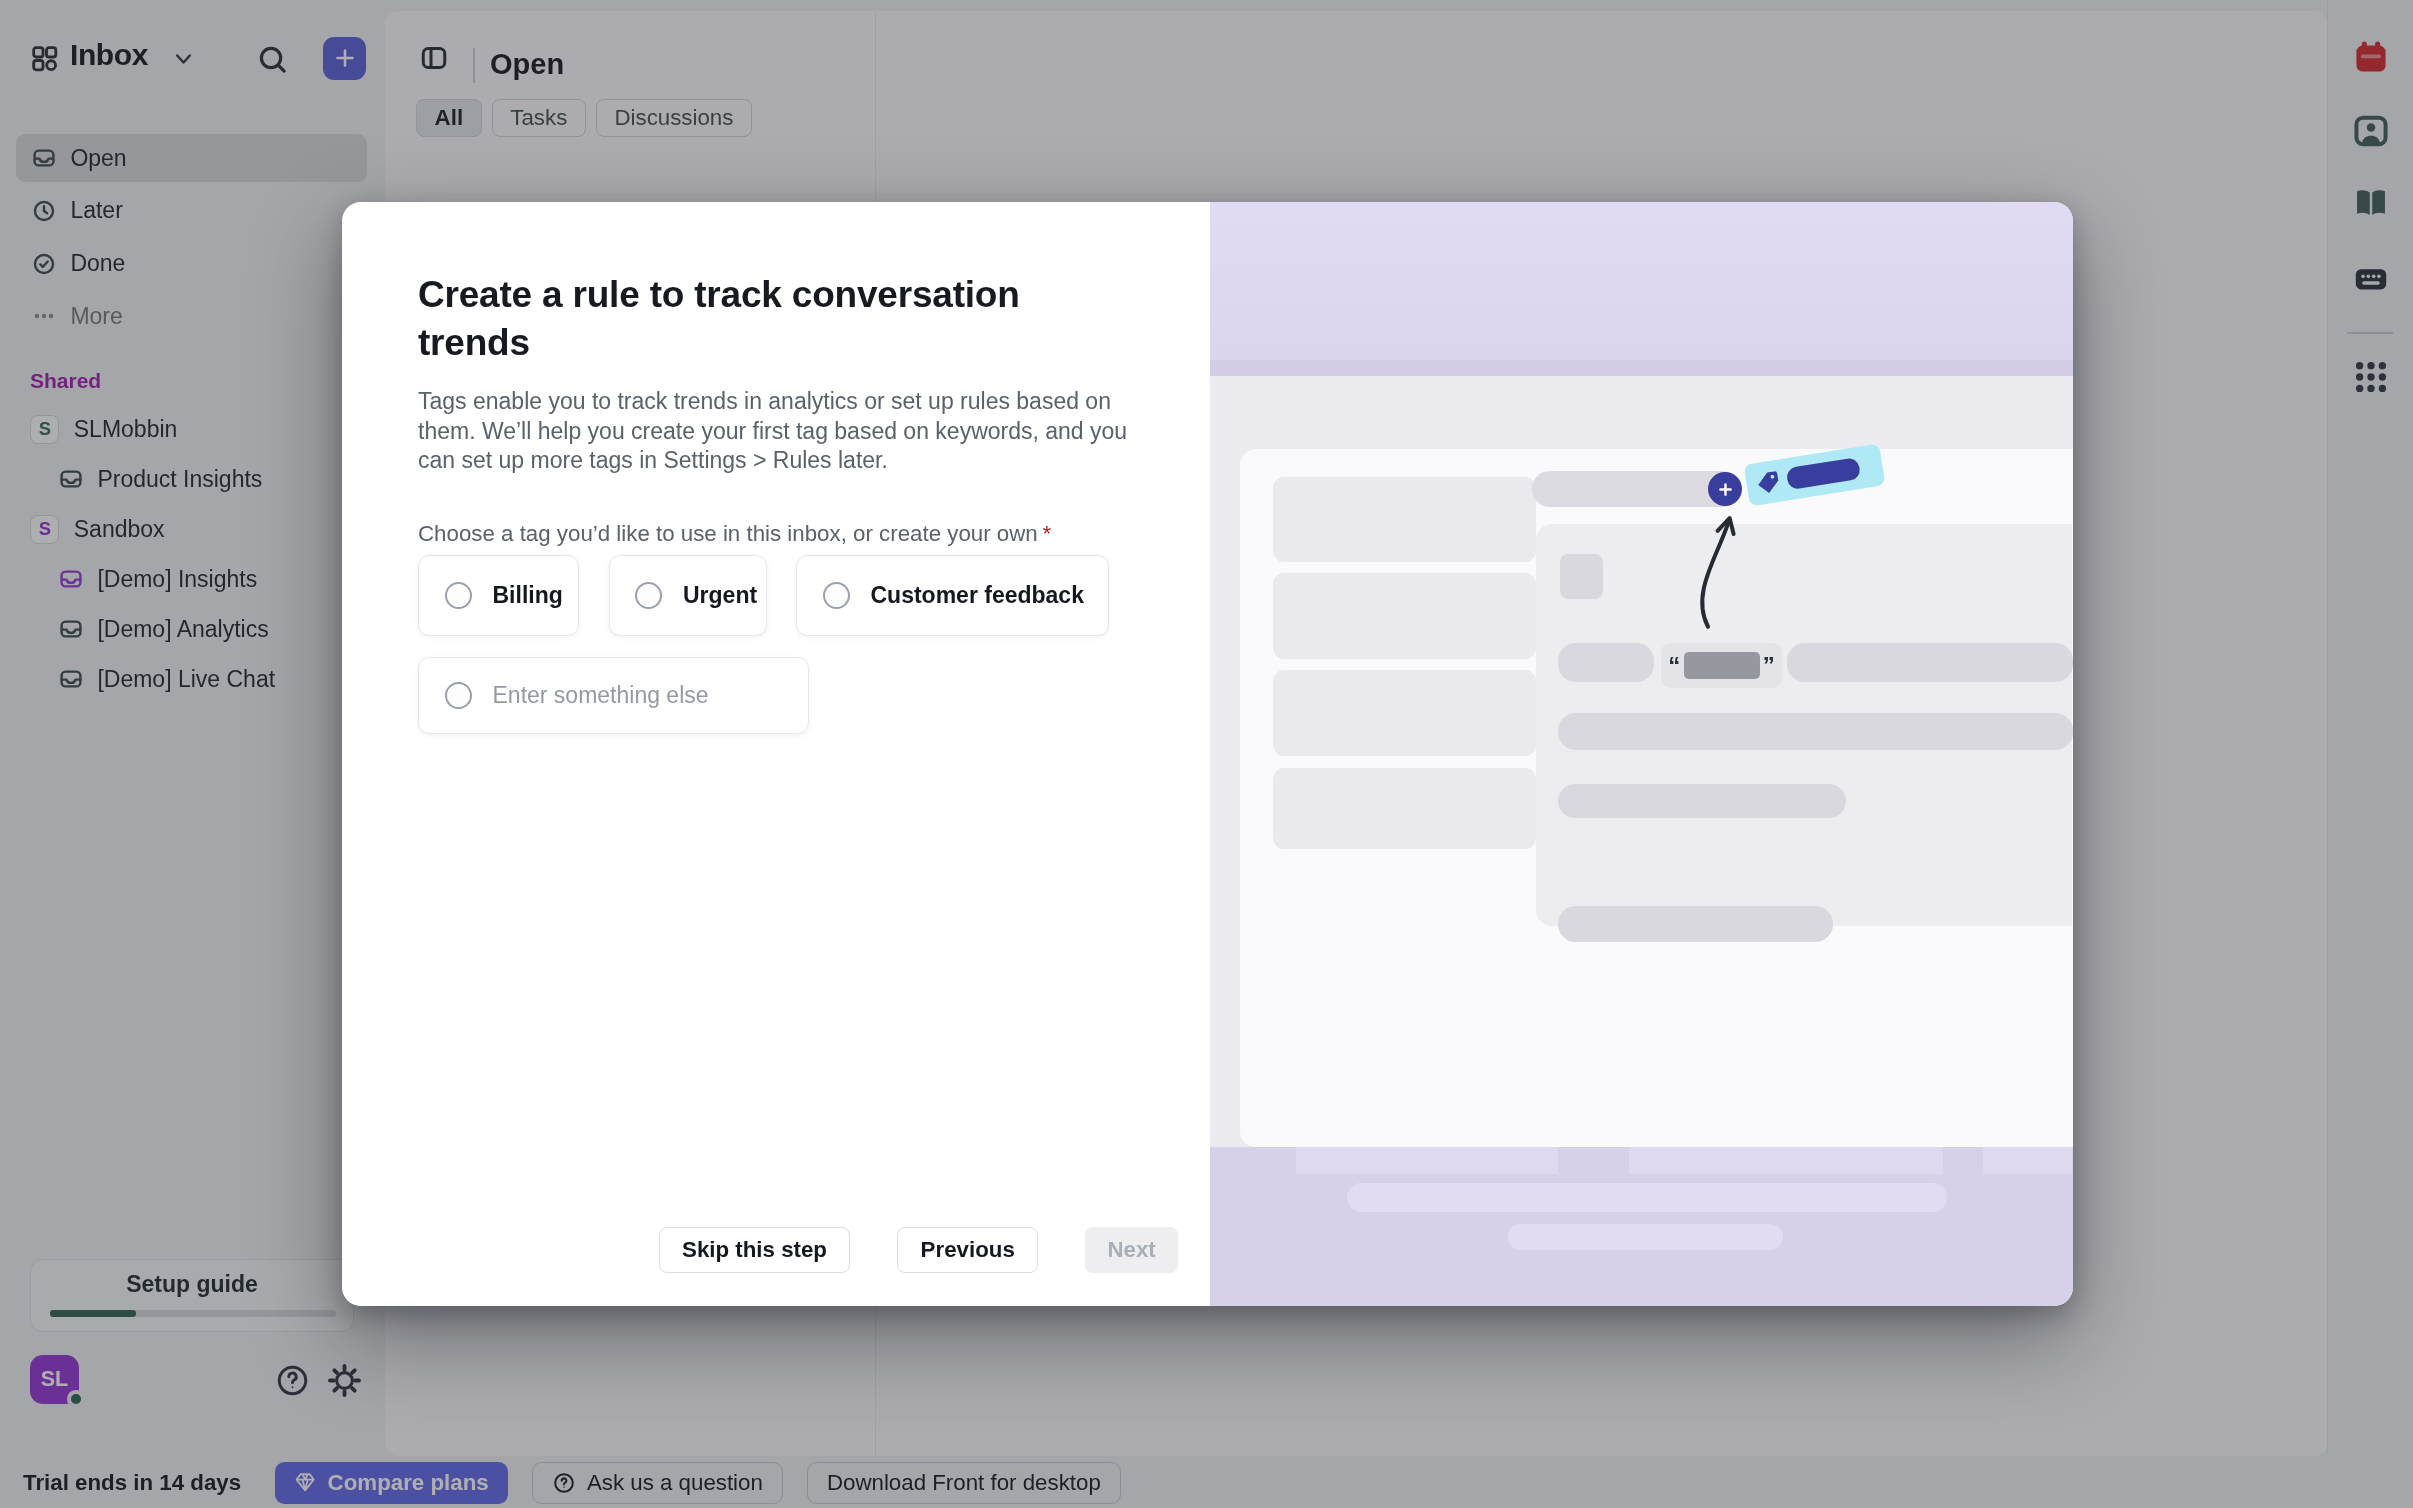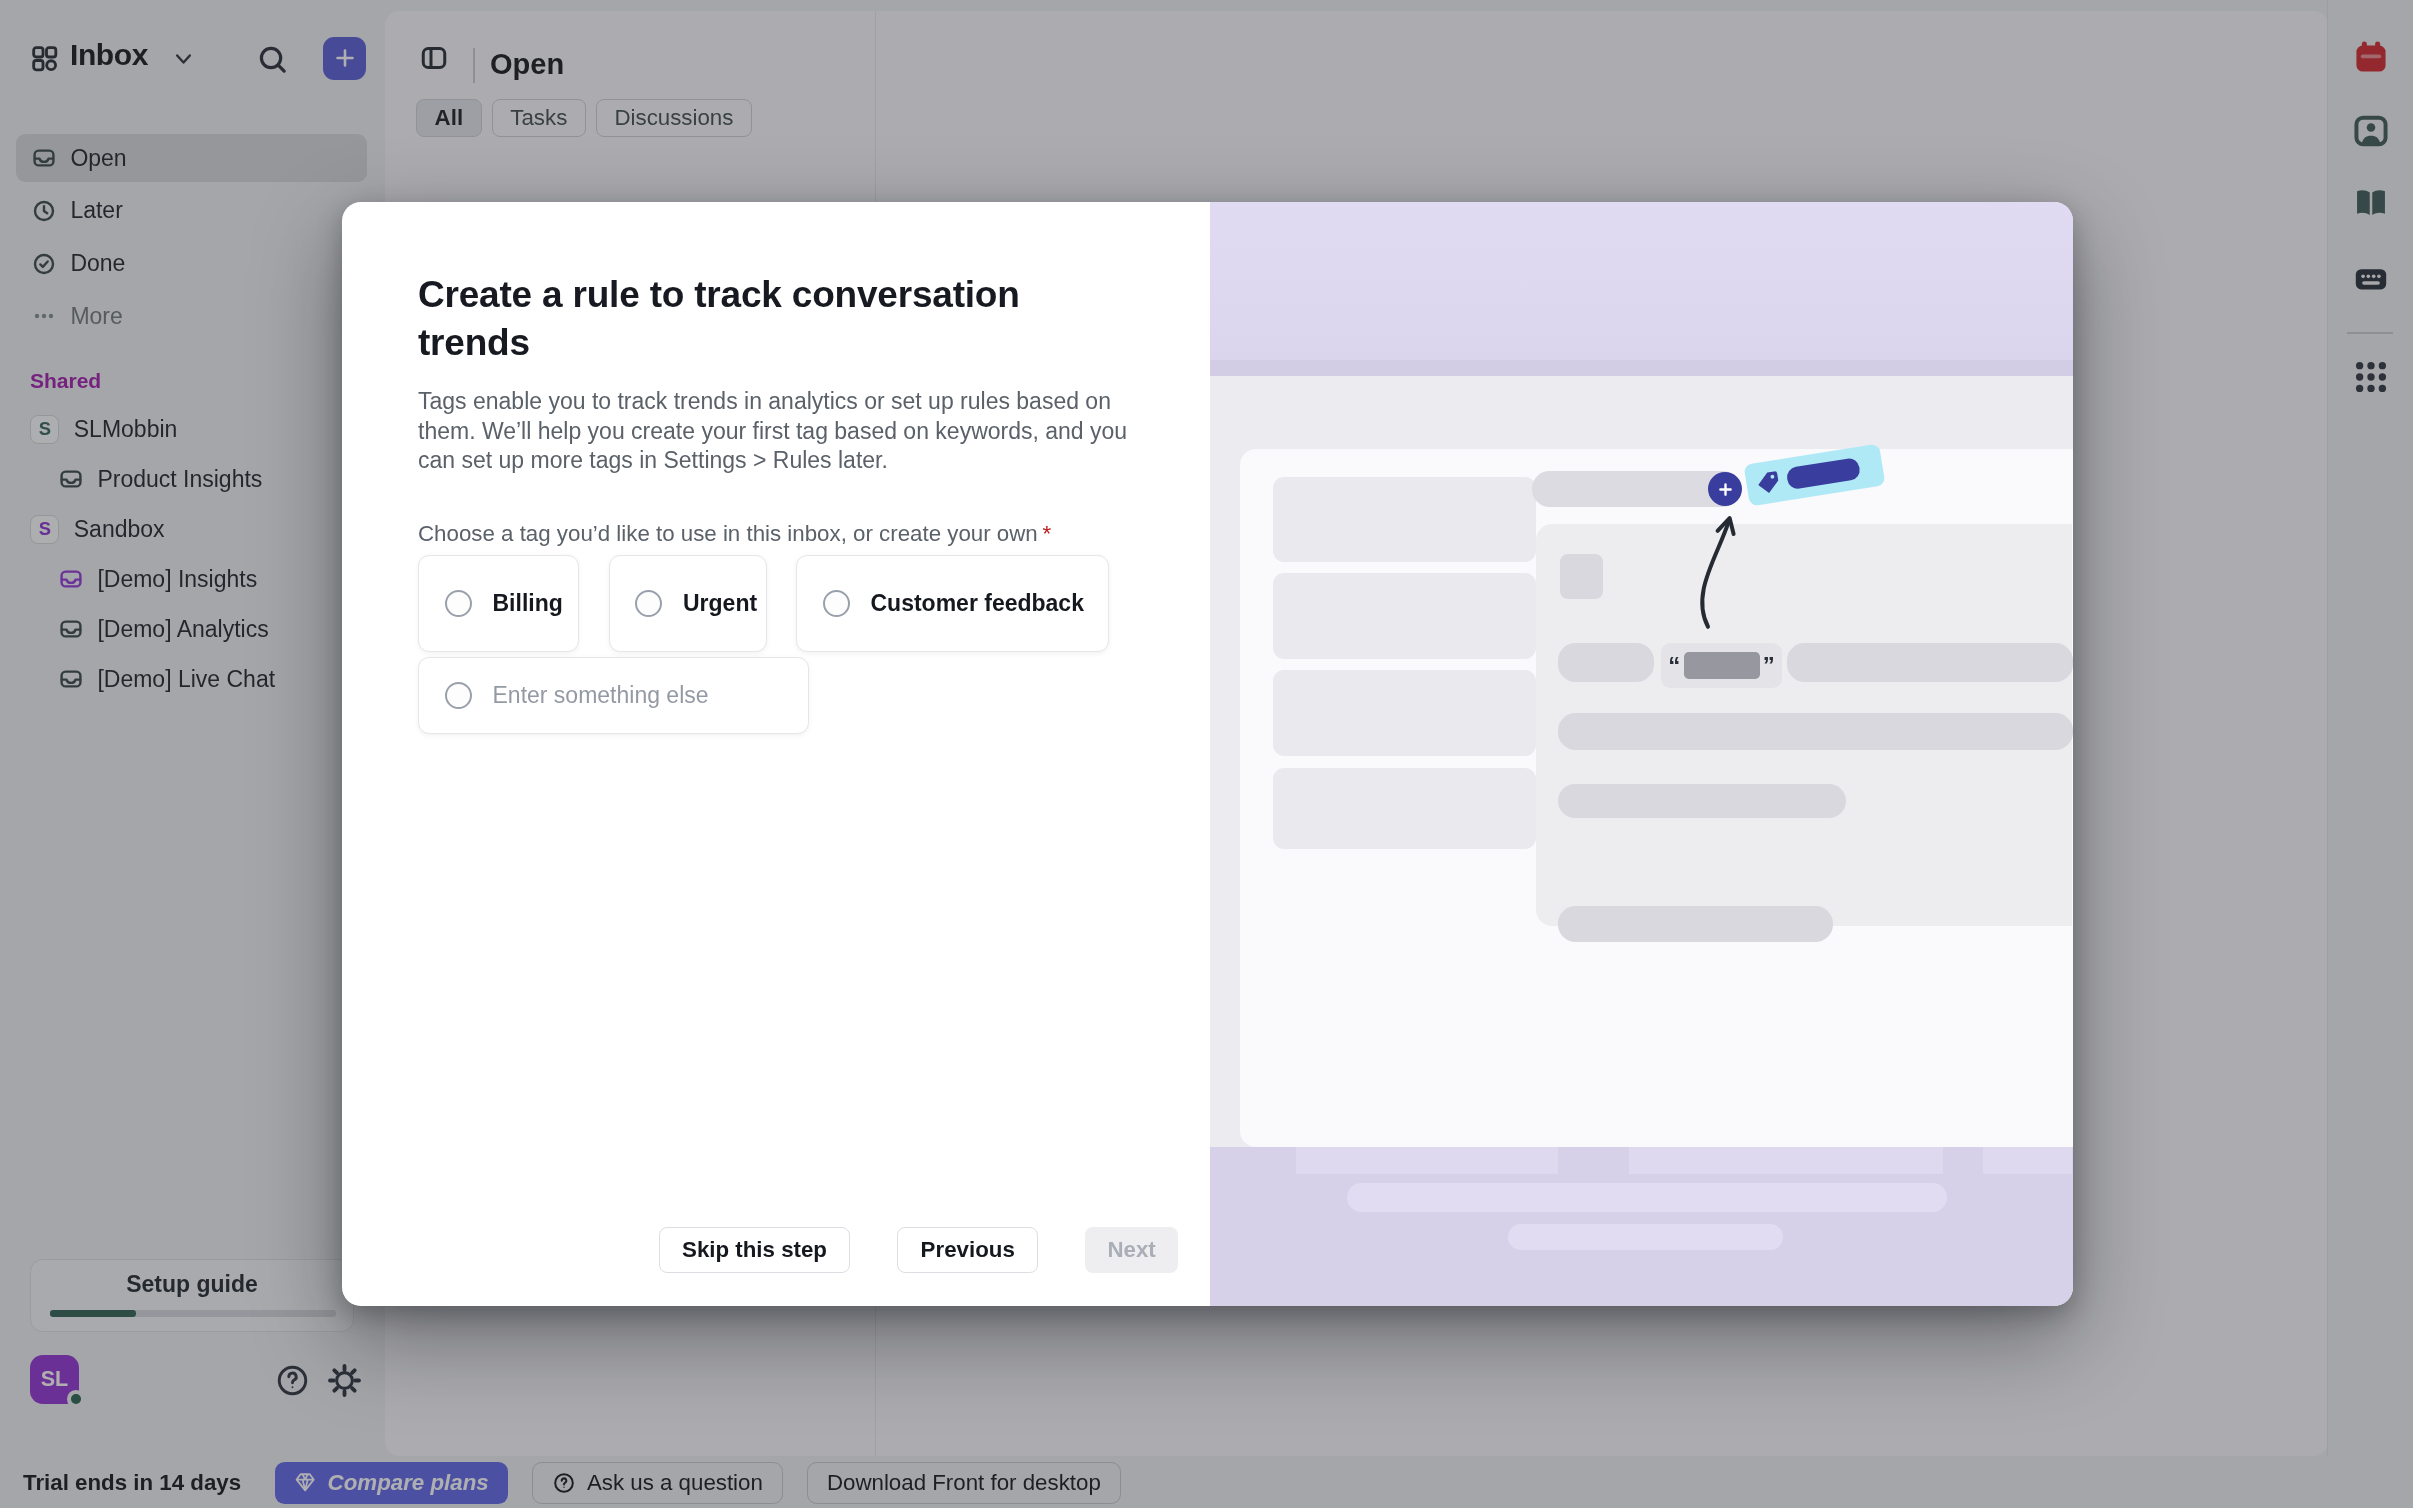--- a/index.html
+++ b/index.html
@@ -57,35 +57,35 @@
 
   
   .right-toolbar { position:absolute; right:0; top:0; width:86px; height:1456px; border-left:1.6px solid #e2e3e7; }
   .rt-icon { position:absolute; left:50%; transform:translateX(-50%); cursor:pointer; }
   .rt-divider { position:absolute; left:19px; top:332px; width:46px; height:1.6px; background:#c9cbd0; }
 
   
   .status-bar { position:absolute; left:0; top:1456px; width:2413px; height:53px; display:flex; align-items:center; }
   .trial-text { margin-left:23px; font-size:22.3px; font-weight:700; color:#14171c; }
   .pill-btn { height:42px; border-radius:9.6px; display:flex; align-items:center; gap:11.2px; padding:0 19px; font-size:22.3px; cursor:pointer; }
-  .btn-compare { margin-left:34px; background:#5E66E8; color:#fff; font-weight:600;font-style:italic; }
+  .btn-compare { margin-left:34px; background:#5E66E8; color:#fff; font-weight:600; }
   .btn-outline { margin-left:24px; border:1.6px solid #c6c8cd; color:#14171c; font-weight:500; }
 
   
   .overlay { position:absolute; inset:0; background:rgba(45,45,49,0.38); z-index:50; }
 
   
   .modal { position:absolute; left:342px; top:202px; width:1731px; height:1104px; border-radius:19px; z-index:60; display:flex; overflow:hidden; box-shadow:0 32px 88px rgba(10,12,18,0.40), 0 8px 24px rgba(10,12,18,0.25); }
   .modal-left { position:relative; width:868px; height:100%; background:#ffffff; }
   .m-title { position:absolute; left:76px; top:69px; width:670px; font-size:37px; line-height:48px; font-weight:700; color:#171a20; letter-spacing:-0.2px; }
   .m-desc { position:absolute; left:76px; top:185px; width:746px; font-size:23px; line-height:29.5px; color:#5a6169; }
   .m-label { position:absolute; left:76px; top:319px; font-size:22.3px; color:#5a6169; }
   .m-label .req { color:#b91c1c; margin-left:4.8px; }
   .opt-row { position:absolute; left:76px; top:353px; display:flex; gap:29.5px; }
-  .opt-card { height:97px; border:1.6px solid #e5e6ea; border-radius:11.2px; background:#fff; box-shadow:0 1.6px 4.8px rgba(22,25,32,0.05); display:flex; align-items:center; padding-left:25.5px; gap:21px; cursor:pointer; }
+  .opt-card { height:81px; border:1.6px solid #e5e6ea; border-radius:11.2px; background:#fff; box-shadow:0 1.6px 4.8px rgba(22,25,32,0.05); display:flex; align-items:center; padding-left:25.5px; gap:21px; cursor:pointer; }
   .opt-card .radio { width:27px; height:27px; border-radius:50%; border:2.4px solid #99a0ab; background:#fdfdfe; flex:none; }
   .opt-card .olabel { font-size:23px; font-weight:700; color:#15181e; white-space:nowrap; }
   .opt-other { position:absolute; left:76px; top:455px; width:391px; height:77px; }
   .opt-other .olabel { font-weight:400; color:#949aa4; }
   .m-buttons { position:absolute; right:32px; bottom:33px; display:flex; gap:47px; }
   .m-btn { height:46px; border-radius:8px; display:flex; align-items:center; justify-content:center; padding:0 22.3px; font-size:22.3px; font-weight:600; cursor:pointer; white-space:nowrap; }
   .m-btn.ghost { border:1.6px solid #dcdee3; background:#fff; color:#15181e; }
   .m-btn.disabled { background:#eeeef1; color:#a9aeb7; cursor:default; }
 
   

